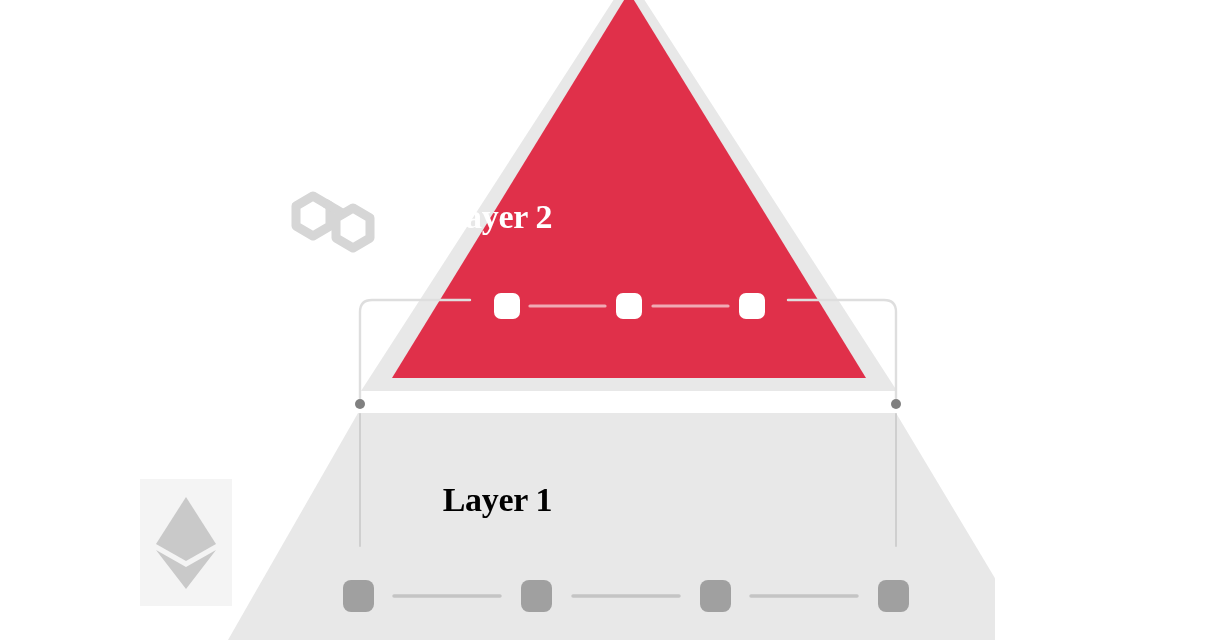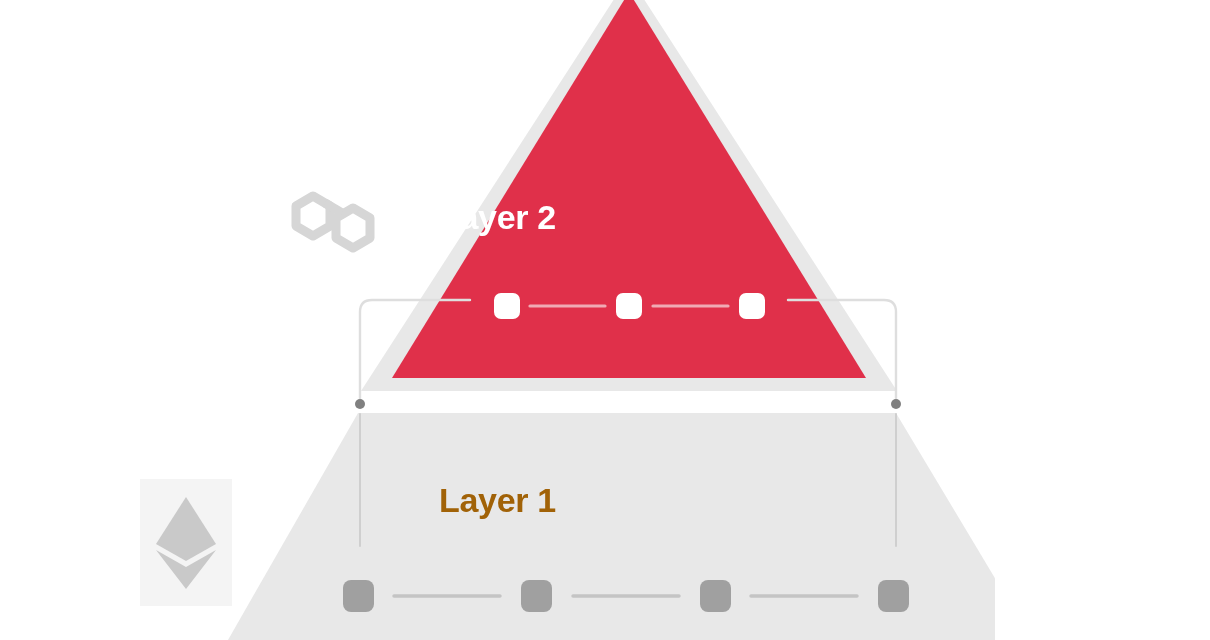--- a/index.html
+++ b/index.html
@@ -10,20 +10,21 @@
   }
   body {
     font-family: "Liberation Sans", "DejaVu Sans", sans-serif;
   }
   #stage {
     position: relative;
     width: 995px;
     height: 640px;
     background: #ffffff;
     overflow: hidden;
+    font-family: Liberation Serif, serif;
   }
 
   
   #diagram-svg {
     position: absolute;
     left: 0;
     top: 0;
     width: 1210px;
     height: 640px;
     display: block;
@@ -41,21 +42,21 @@
     user-select: none;
   }
   #label-layer2 {
     top: 198px;
     font-size: 34px;
     color: #ffffff;
   }
   #label-layer1 {
     top: 481px;
     font-size: 34px;
-    color: #a16207;
+    color: #000000;
   }
 
   
   .logo-wrap {
     position: absolute;
   }
   #logo-polygon {
     left: 286px;
     top: 172px;
     width: 100px;

